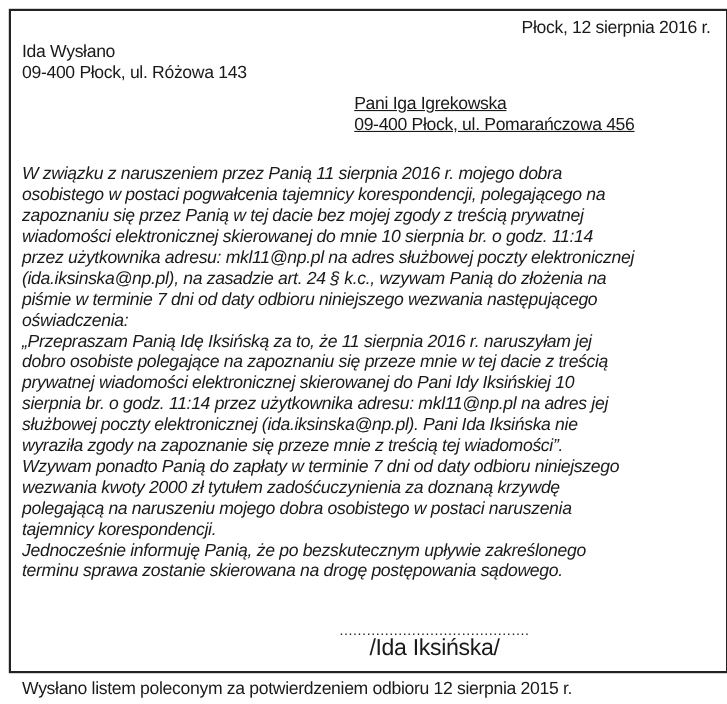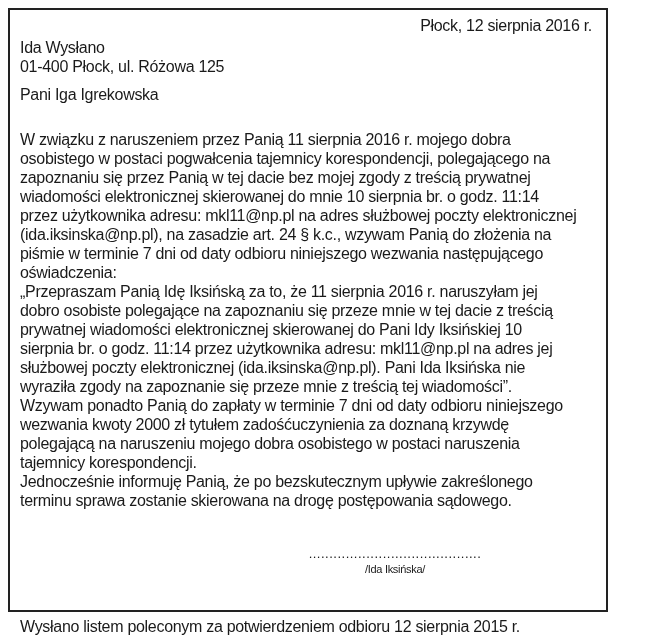--- a/index.html
+++ b/index.html
@@ -15,61 +15,64 @@
   .page {
     position: relative;
     width: 661px;
     height: 640px;
     background: #ffffff;
   }
   .letter-box {
     position: absolute;
     left: 8px;
     top: 8px;
-    width: 600px;
+    width: 654px;
     height: 604px;
     border: 2px solid #222222;
     box-sizing: border-box;
     padding: 6px 12px 0 10px;
     background: #ffffff;
   }
   .txt {
     font-size: 16px;
     line-height: 19px;
     letter-spacing: -0.3px;
     white-space: pre-line;
   }
   .date-line {
     text-align: right;
     padding-right: 2px;
   }
   .sender-block {
     margin-top: 3px;
   }
   .recipient-block {
+    margin-left: 302px;
     margin-top: 9px;
+    text-decoration: underline;
   }
   .letter-body {
     margin-top: 26px;
+    font-style: italic;
   }
   .signature-block {
     margin-left: 287px;
     margin-top: 38px;
     width: 176px;
     text-align: center;
   }
   .signature-dots {
     font-size: 13px;
     line-height: 12px;
     letter-spacing: 0.5px;
     white-space: nowrap;
     overflow: hidden;
   }
   .signature-name {
-    font-size: 11px;
+    font-size: 21px;
     line-height: 19px;
     letter-spacing: -0.3px;
   }
   .footer-note {
     position: absolute;
     left: 20px;
     top: 617px;
     font-size: 16px;
     line-height: 19px;
     letter-spacing: -0.3px;
@@ -79,25 +82,26 @@
 <body>
 
 <div class="page">
 
   <div class="letter-box">
 
     <div class="txt date-line">Płock, 12 sierpnia 2016 r.</div>
 
     <div class="sender-block">
       <div class="txt">Ida Wysłano</div>
-      <div class="txt">01-400 Płock, ul. Różowa 125</div>
+      <div class="txt">09-400 Płock, ul. Różowa 143</div>
     </div>
 
     <div class="recipient-block">
       <div class="txt">Pani Iga Igrekowska</div>
+      <div class="txt">09-400 Płock, ul. Pomarańczowa 456</div>
     </div>
 
     <div class="txt letter-body">W związku z naruszeniem przez Panią 11 sierpnia 2016 r. mojego dobra
 osobistego w postaci pogwałcenia tajemnicy korespondencji, polegającego na
 zapoznaniu się przez Panią w tej dacie bez mojej zgody z treścią prywatnej
 wiadomości elektronicznej skierowanej do mnie 10 sierpnia br. o godz. 11:14
 przez użytkownika adresu: mkl11@np.pl na adres służbowej poczty elektronicznej
 (ida.iksinska@np.pl), na zasadzie art. 24 § k.c., wzywam Panią do złożenia na
 piśmie w terminie 7 dni od daty odbioru niniejszego wezwania następującego
 oświadczenia:

